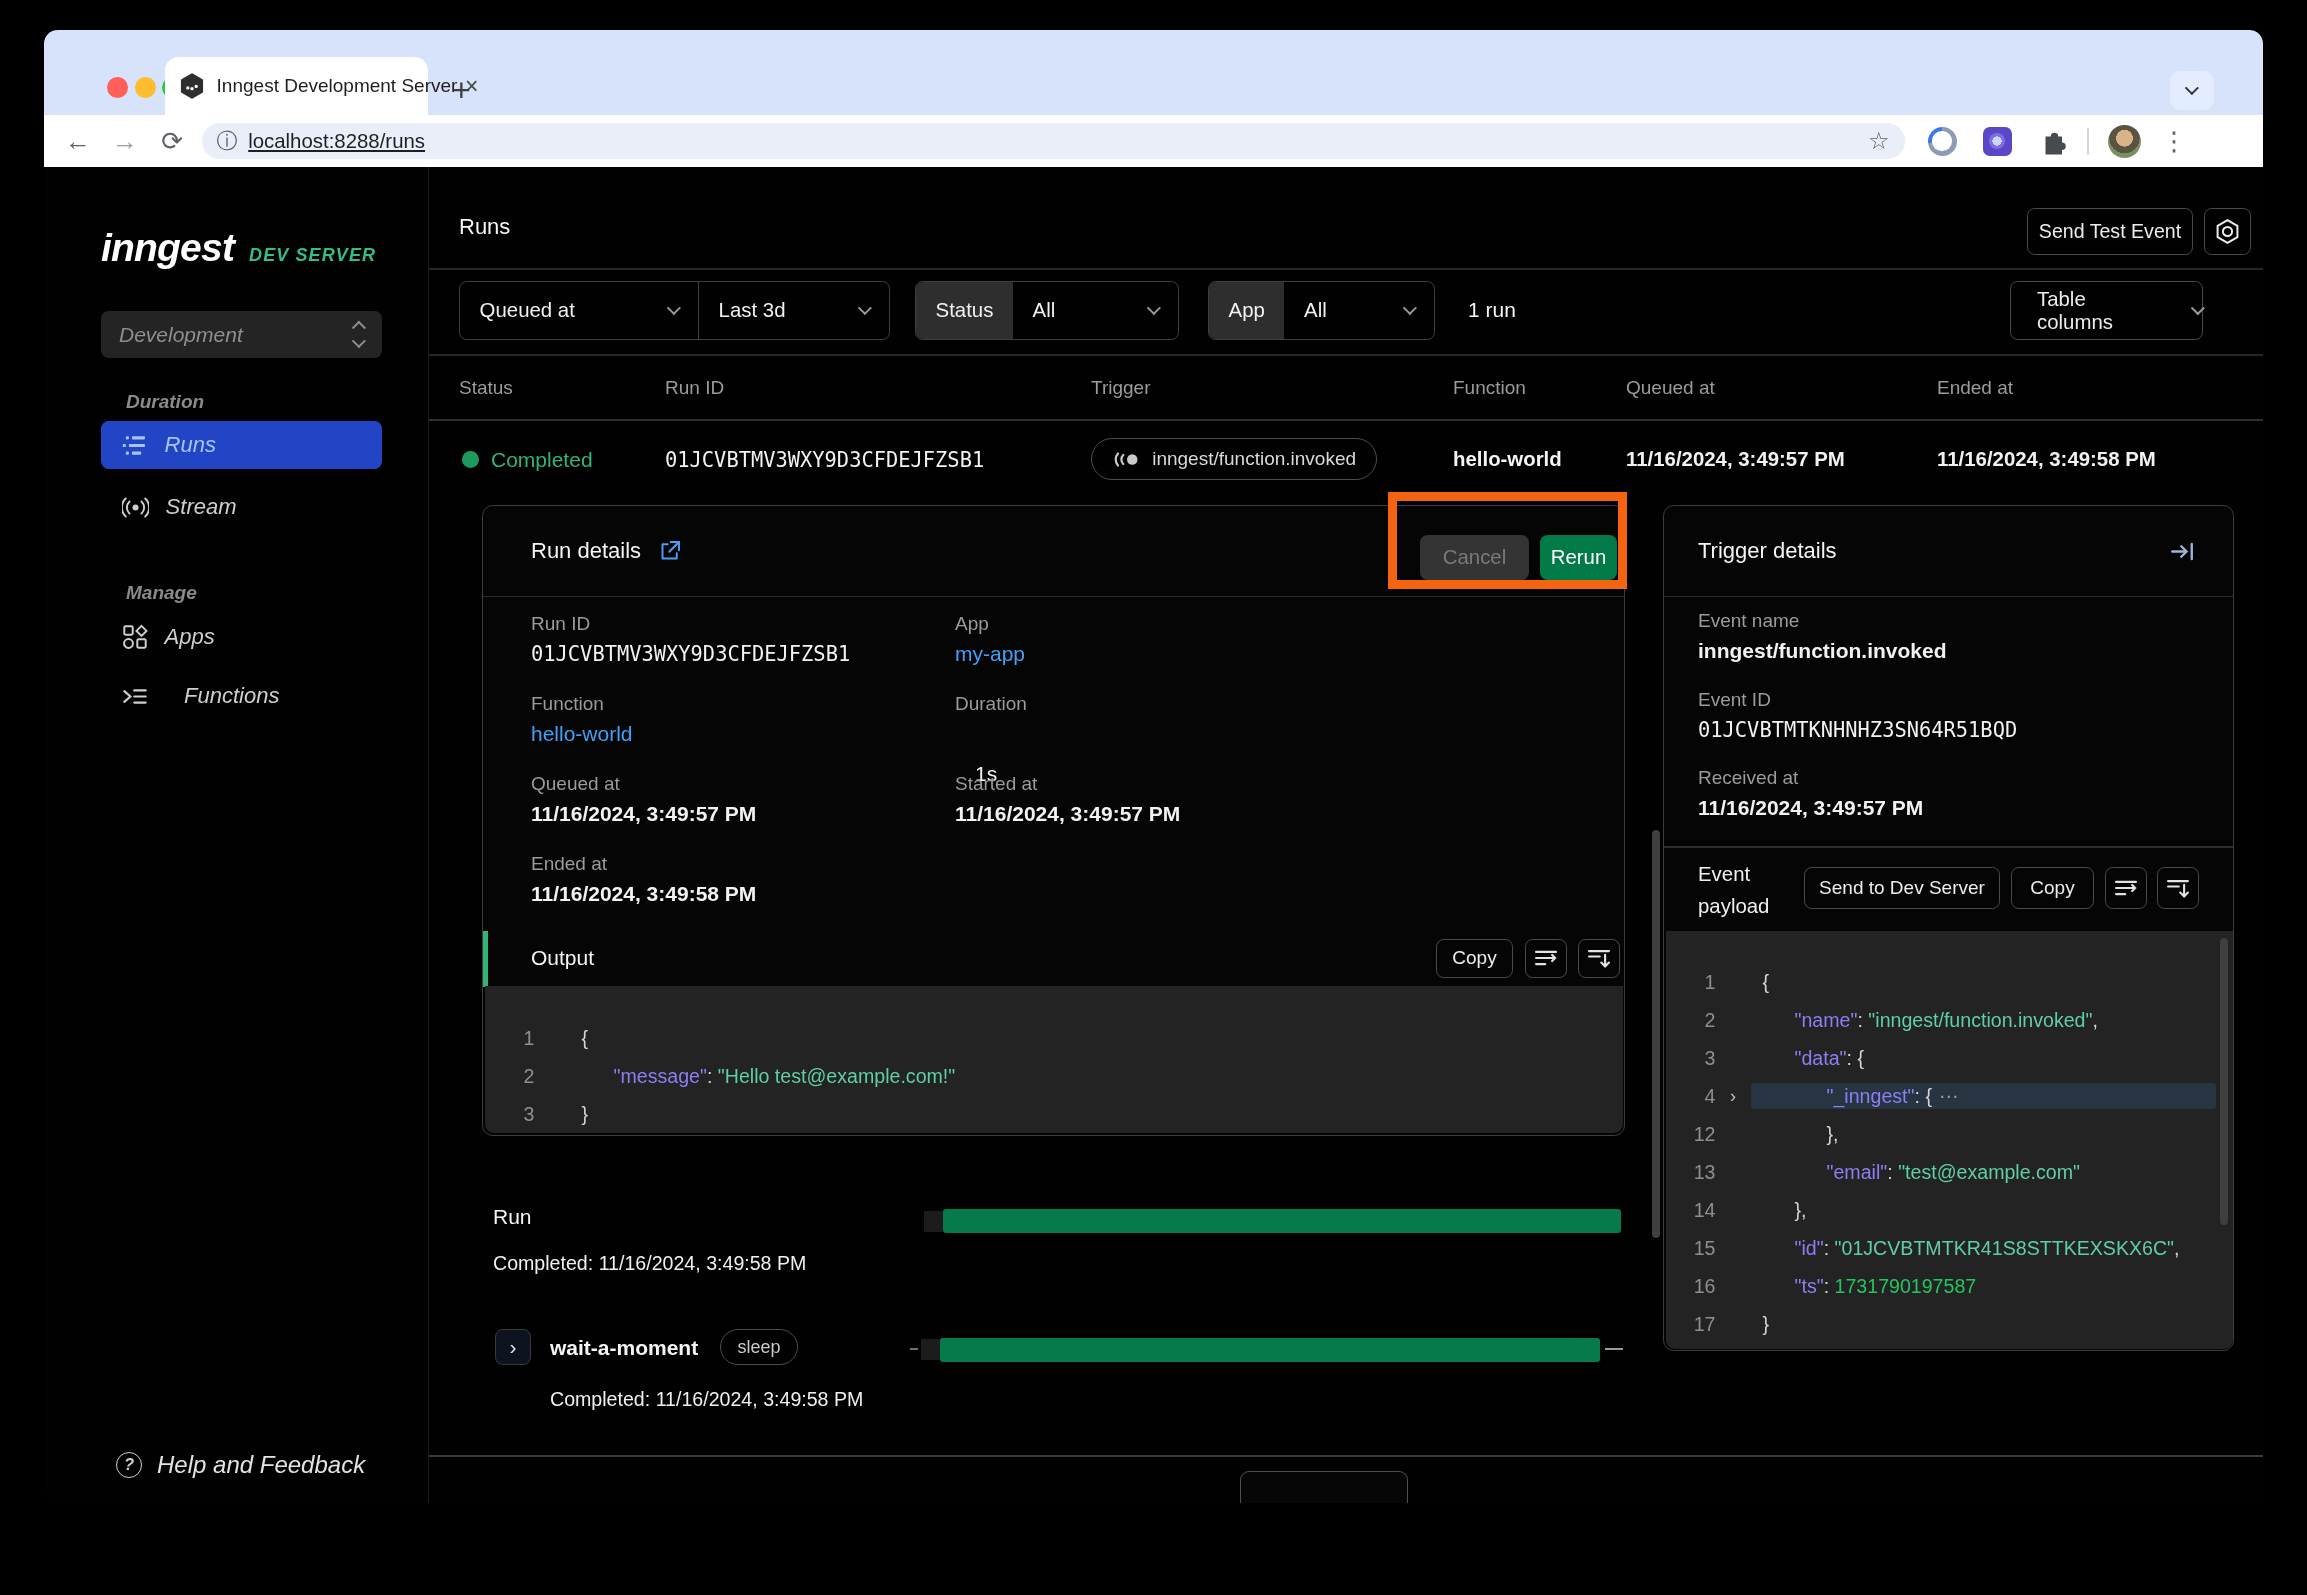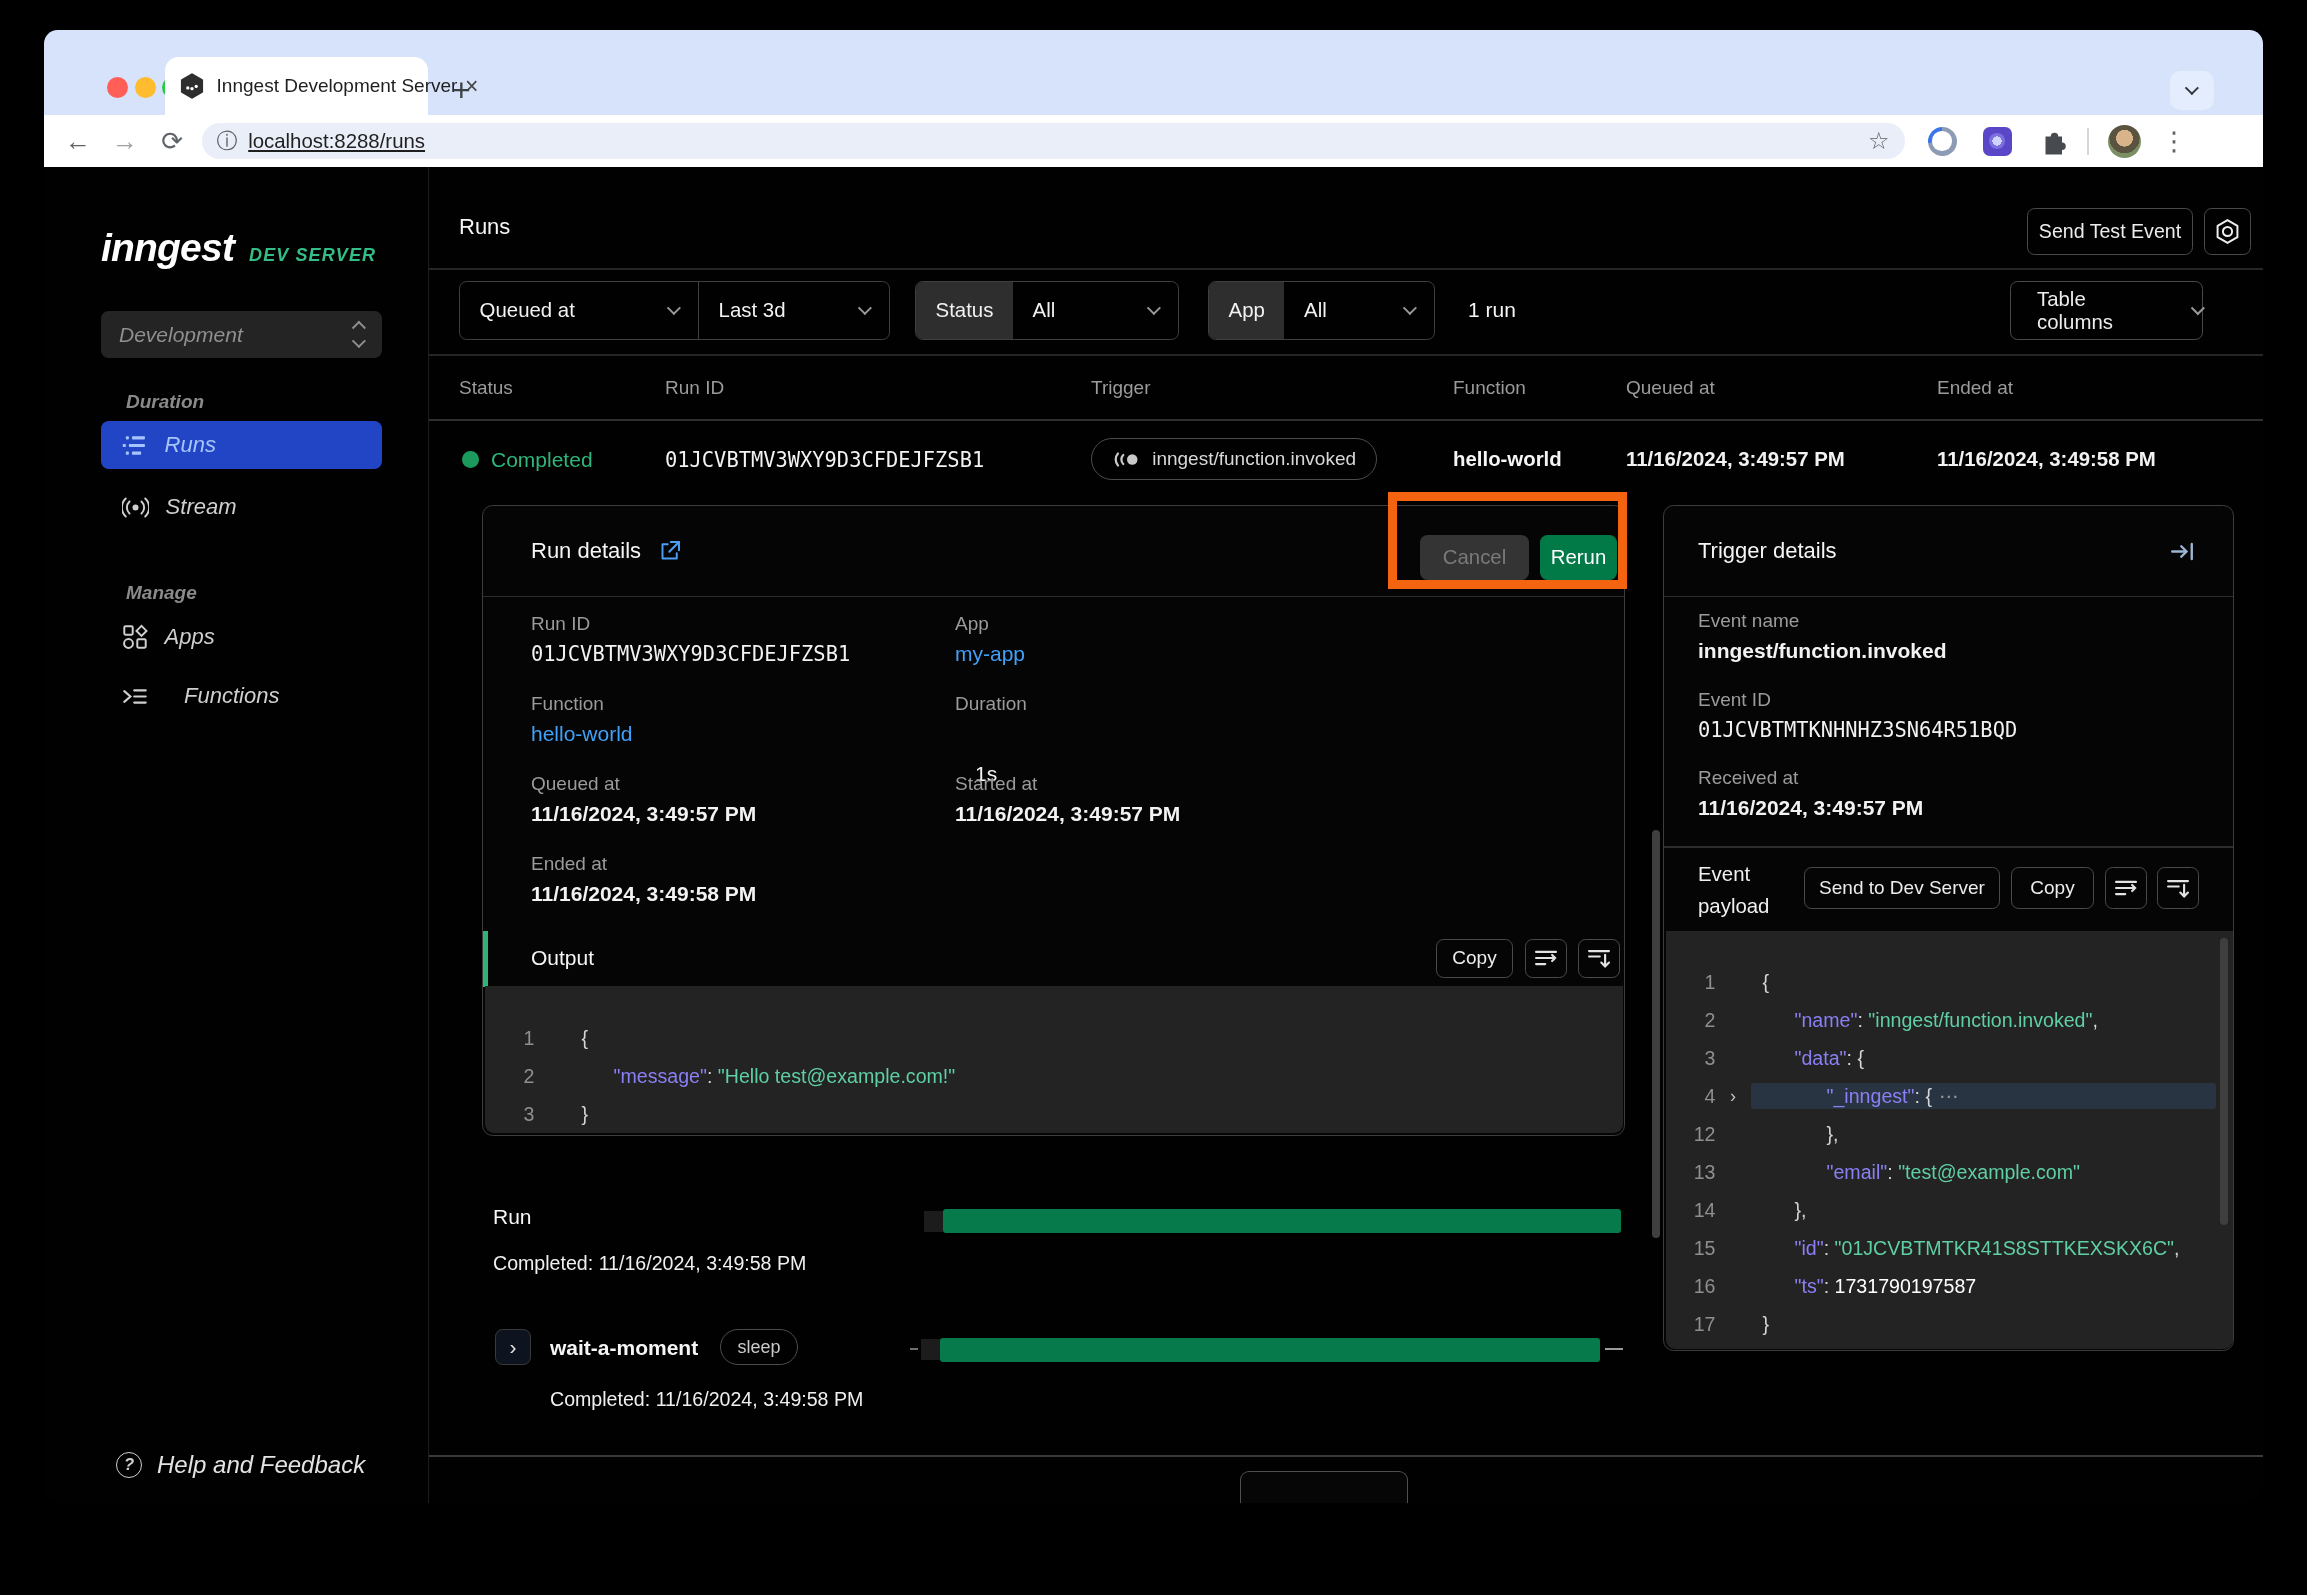--- a/index.html
+++ b/index.html
@@ -33,21 +33,21 @@
   .seg{display:flex;align-items:center;gap:12px;padding:0 19.6px;color:#f2f2f2;font-size:20.4px;}
   .seg.dark{background:#2e2e2e;}
   .seg.bordered{border-left:1.5px solid #3f3f3f;}
   .panel{border:1.5px solid #3d3d3d;border-radius:10.6px;background:#050505;}
   .codeblock{background:#232323;overflow:hidden;}
   .code-row{display:flex;align-items:center;height:var(--lh);font-family:"DejaVu Sans Mono",monospace;font-size:19.6px;}
   .gut{width:50px;text-align:right;color:#8f8f8f;flex:none;}
   .chv{width:35px;text-align:center;color:#c0c0c0;font-size:18px;flex:none;}
   .cbody{flex:1;white-space:pre;margin-right:16.6px;border-radius:3px;padding-top:1.5px;padding-bottom:1.5px;}
   .code-row.hl .cbody{background:#283442;}
-  .tok-key{color:#8b7ff4;}.tok-str{color:#5fcfa4;}.tok-num{color:#ffffff;}.tok-pun{color:#d6d6d6;}.tok-dots{color:#9a9a9a;letter-spacing:1.5px;}
+  .tok-key{color:#8b7ff4;}.tok-str{color:#5fcfa4;}.tok-num{color:#22c55e;}.tok-pun{color:#d6d6d6;}.tok-dots{color:#9a9a9a;letter-spacing:1.5px;}
   .pill{border:1.5px solid #4c4c4c;border-radius:23px;display:inline-flex;align-items:center;}
   .iconbtn{border:1.5px solid #4a4a4a;border-radius:7.6px;display:inline-flex;align-items:center;justify-content:center;}
   svg{display:block;}
 </style>
 </head>
 <body>
 
 <div id="canvas">
  <div id="window" class="abs">
 

